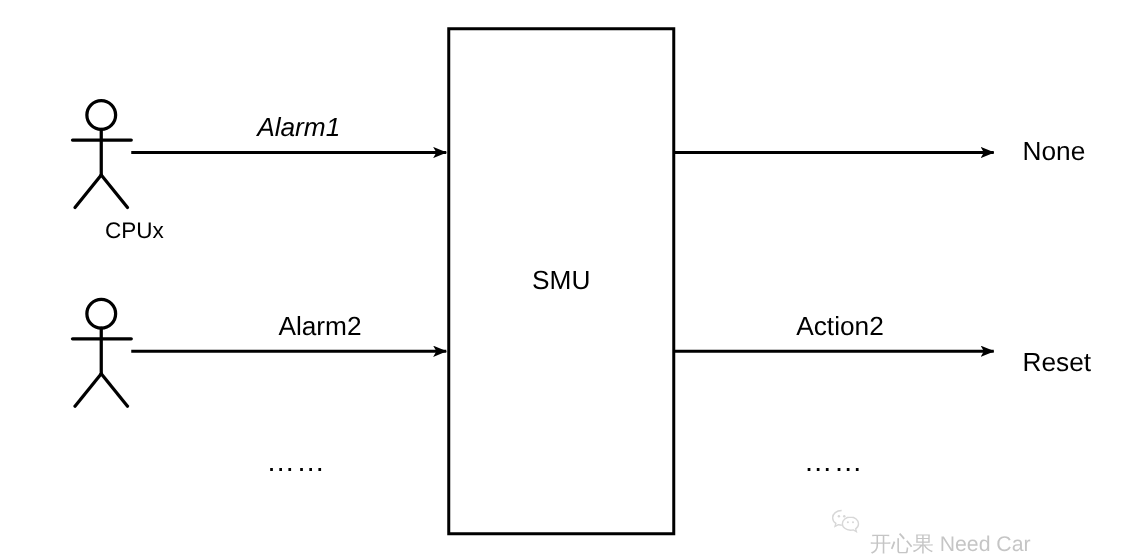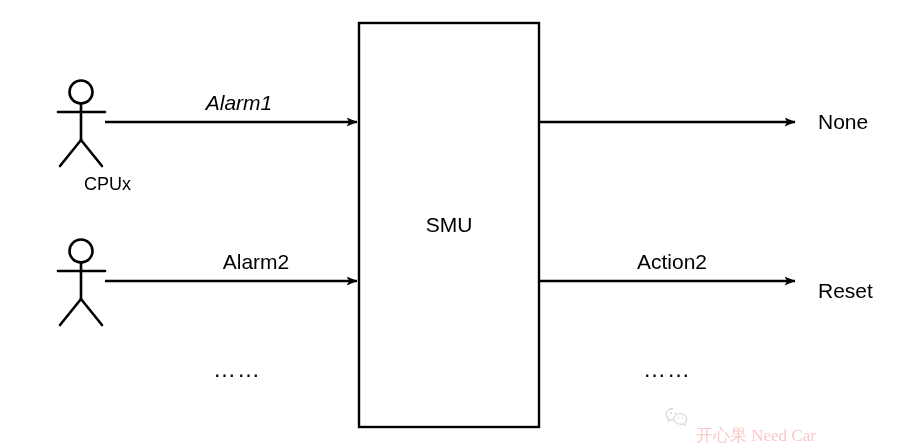--- a/index.html
+++ b/index.html
@@ -55,23 +55,23 @@
   #watermark {
     position: absolute;
     left: 665px;
     top: 392px;
     display: flex;
     align-items: center;
     gap: 7px;
     opacity: 0.30;
   }
   #watermark .wm-text {
-    font-family: Liberation Serif, serif;
+    font-family: Liberation Sans, sans-serif;
     font-size: 17px;
-    color: #ef4444;
+    color: #404040;
     white-space: nowrap;
     margin-top: 32px;
   }
 </style>
 </head>
 <body>
 
 <div id="canvas">
 
   <svg id="diagram-svg" viewBox="0 0 905 446" xmlns="http://www.w3.org/2000/svg">

